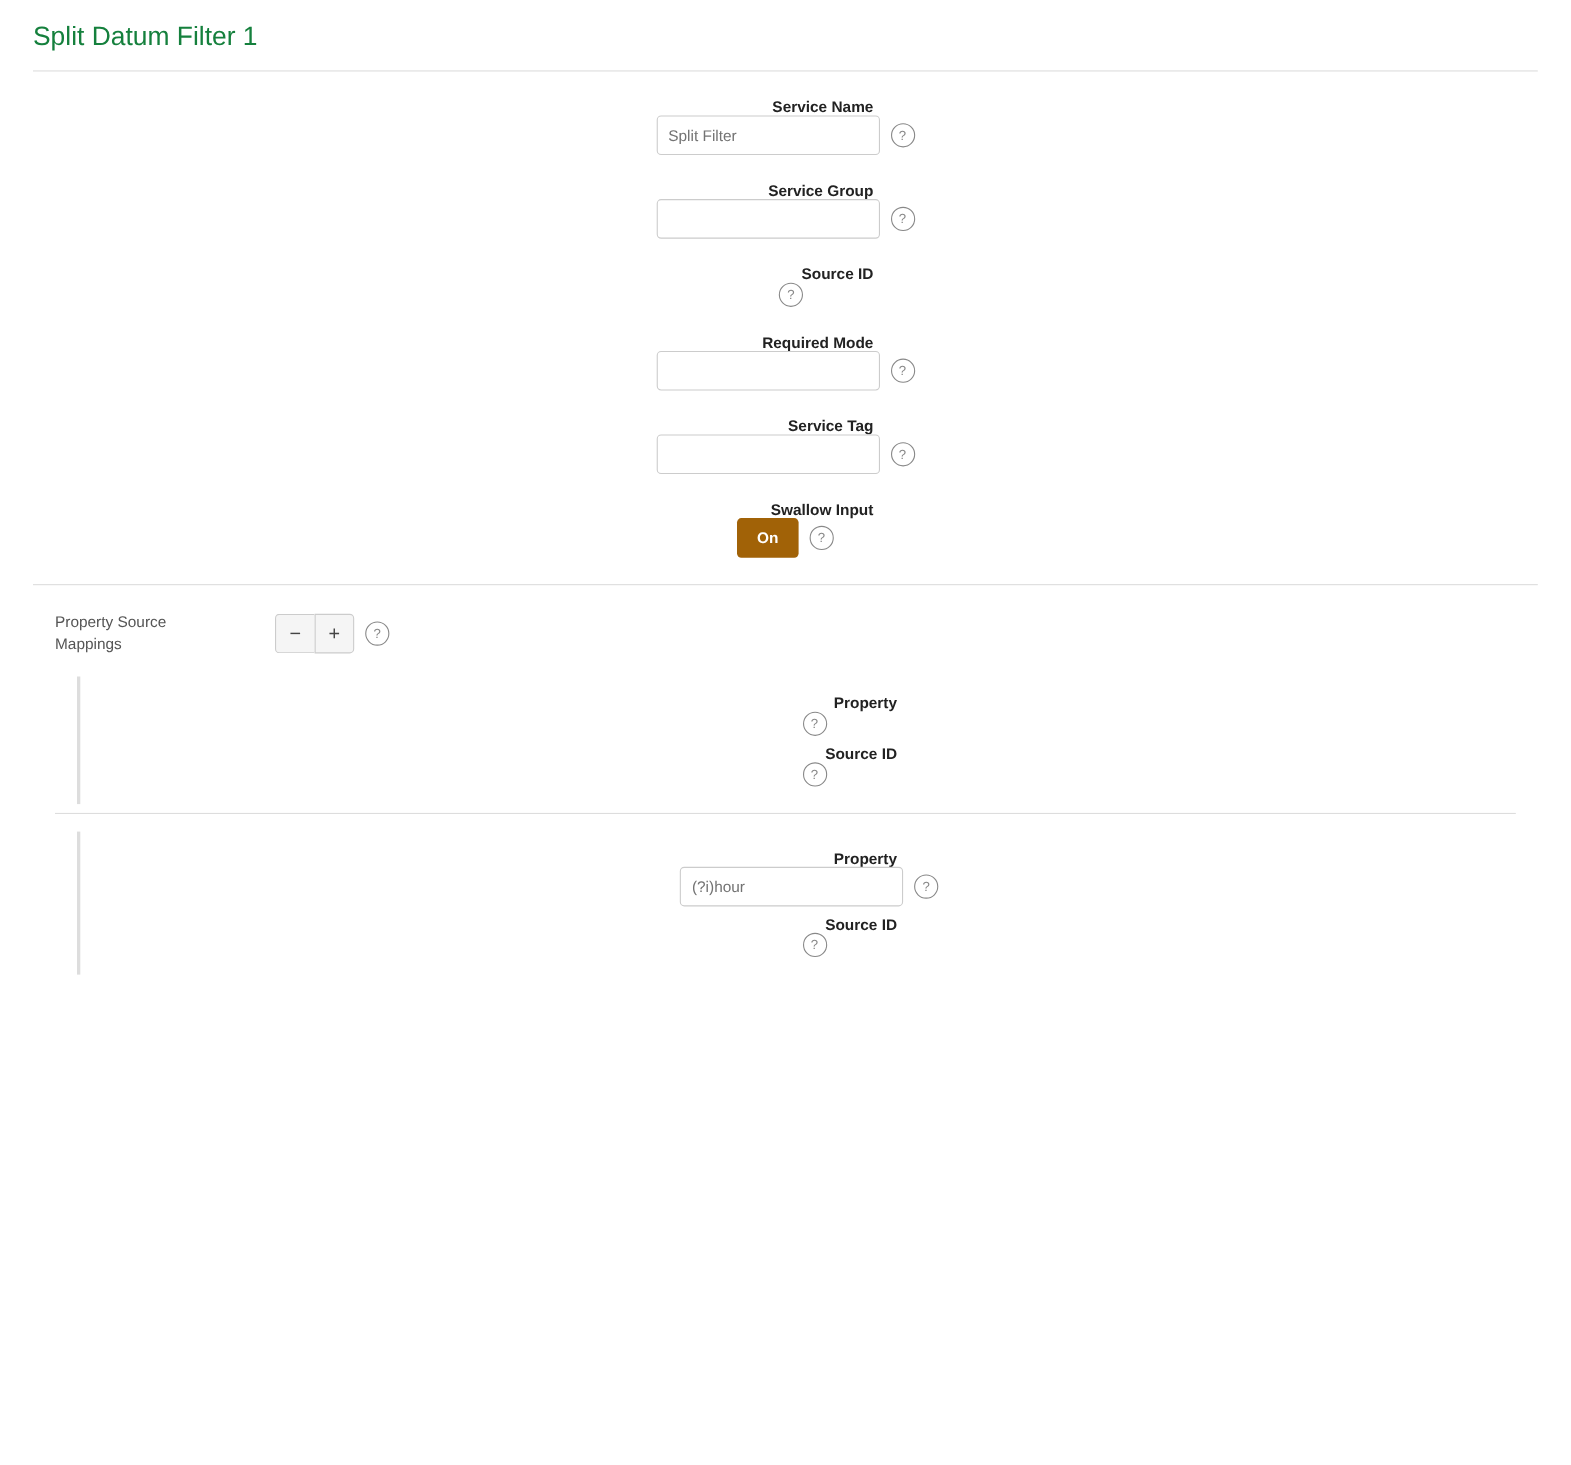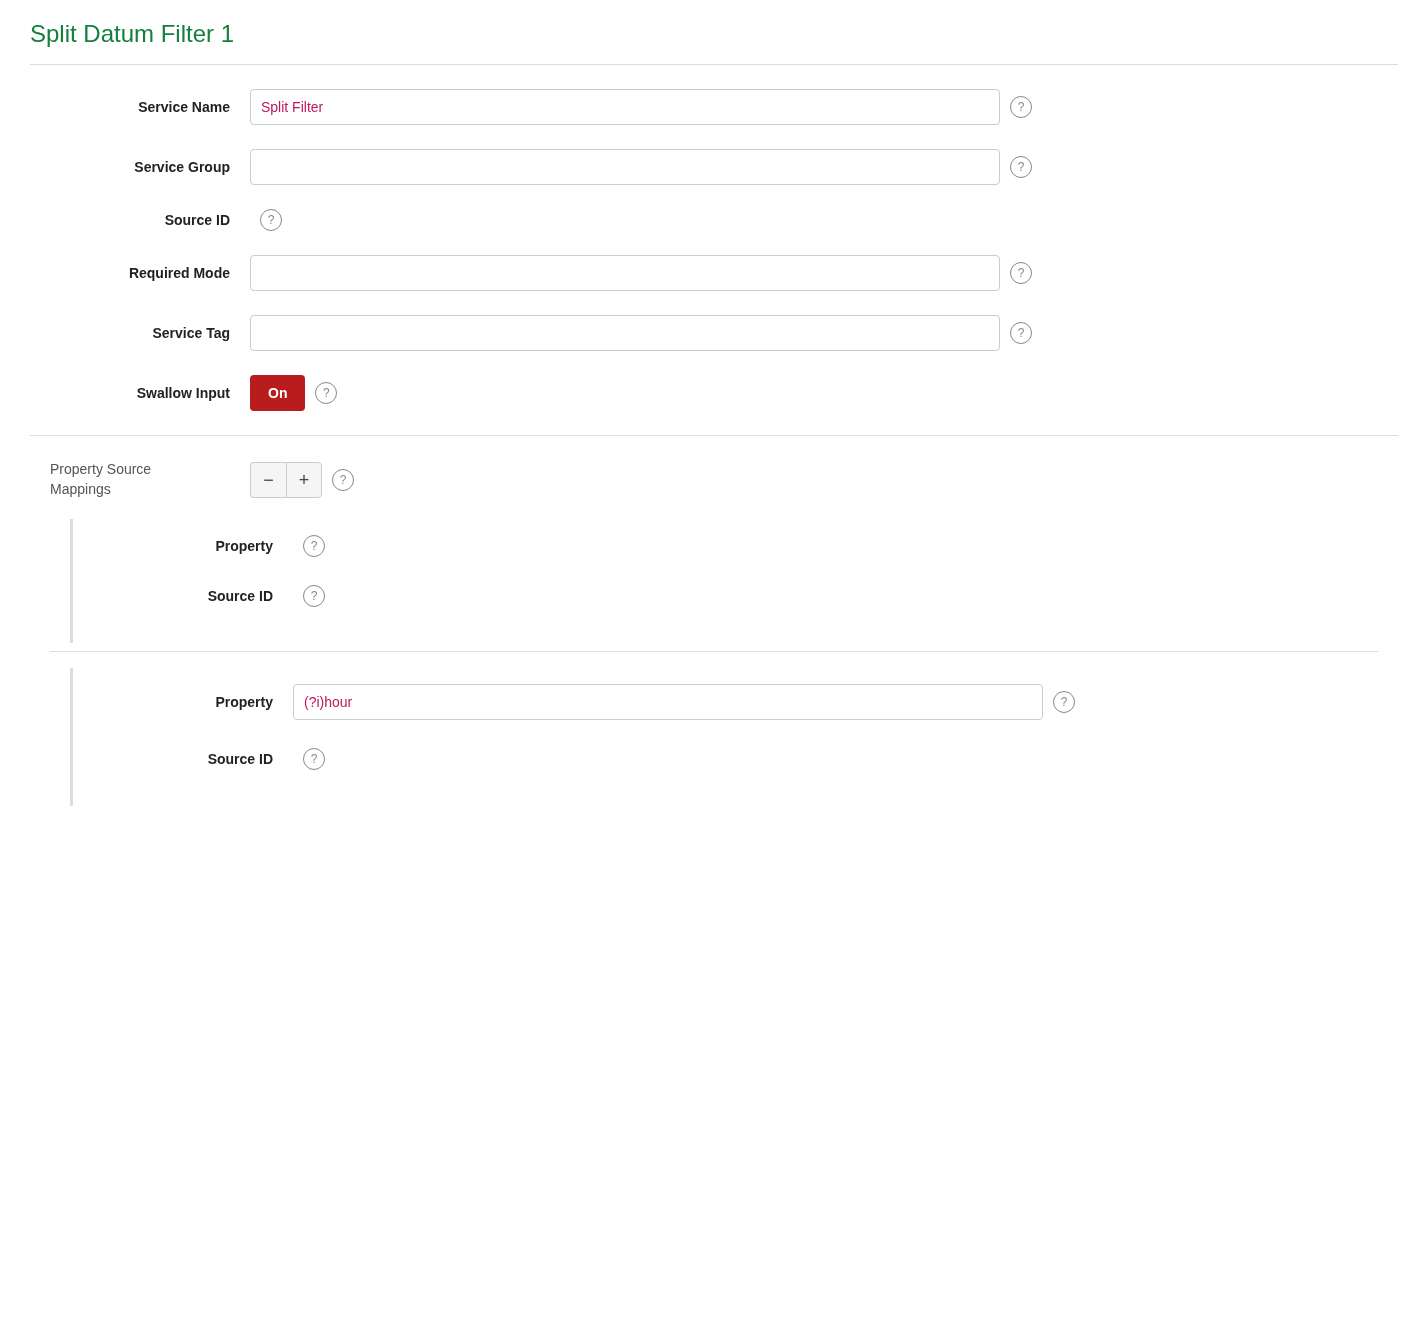--- a/index.html
+++ b/index.html
@@ -28,20 +28,21 @@
 
     .form-section {
       width: 100%;
     }
 
     .form-row {
       display: flex;
       align-items: center;
       margin-bottom: 24px;
       padding: 0 20px;
+      flex-direction: column;
     }
 
     .form-label {
       font-weight: 700;
       font-size: 14px;
       color: #222222;
       width: 200px;
       min-width: 200px;
       text-align: right;
       padding-right: 20px;
@@ -54,21 +55,21 @@
     }
 
     .form-input {
       flex: 1;
       max-width: 750px;
       height: 36px;
       border: 1px solid #cccccc;
       border-radius: 4px;
       padding: 6px 10px;
       font-size: 14px;
-      color: #be185d;
+      color: #737373;
       background: #ffffff;
       outline: none;
     }
 
     .help-icon {
       display: inline-flex;
       align-items: center;
       justify-content: center;
       width: 22px;
       height: 22px;
@@ -78,21 +79,21 @@
       font-size: 12px;
       margin-left: 10px;
       cursor: pointer;
       flex-shrink: 0;
     }
 
     .toggle-on {
       display: inline-flex;
       align-items: center;
       justify-content: center;
-      background-color: #b91c1c;
+      background-color: #a16207;
       color: #ffffff;
       font-weight: 600;
       font-size: 14px;
       border-radius: 4px;
       padding: 6px 18px;
       height: 36px;
       cursor: pointer;
       border: none;
     }
 
@@ -150,21 +151,21 @@
     }
 
     .mapping-block {
       border-left: 3px solid #dddddd;
       margin-left: 40px;
       margin-bottom: 0;
       padding: 16px 0 8px 0;
     }
 
     .mapping-block .form-row {
-      margin-bottom: 28px;
+      margin-bottom: 8px;
     }
 
     .mapping-block-divider {
       border: none;
       border-top: 1px solid #dddddd;
       margin: 8px 20px 16px 20px;
     }
   </style>
 </head>
 <body>

